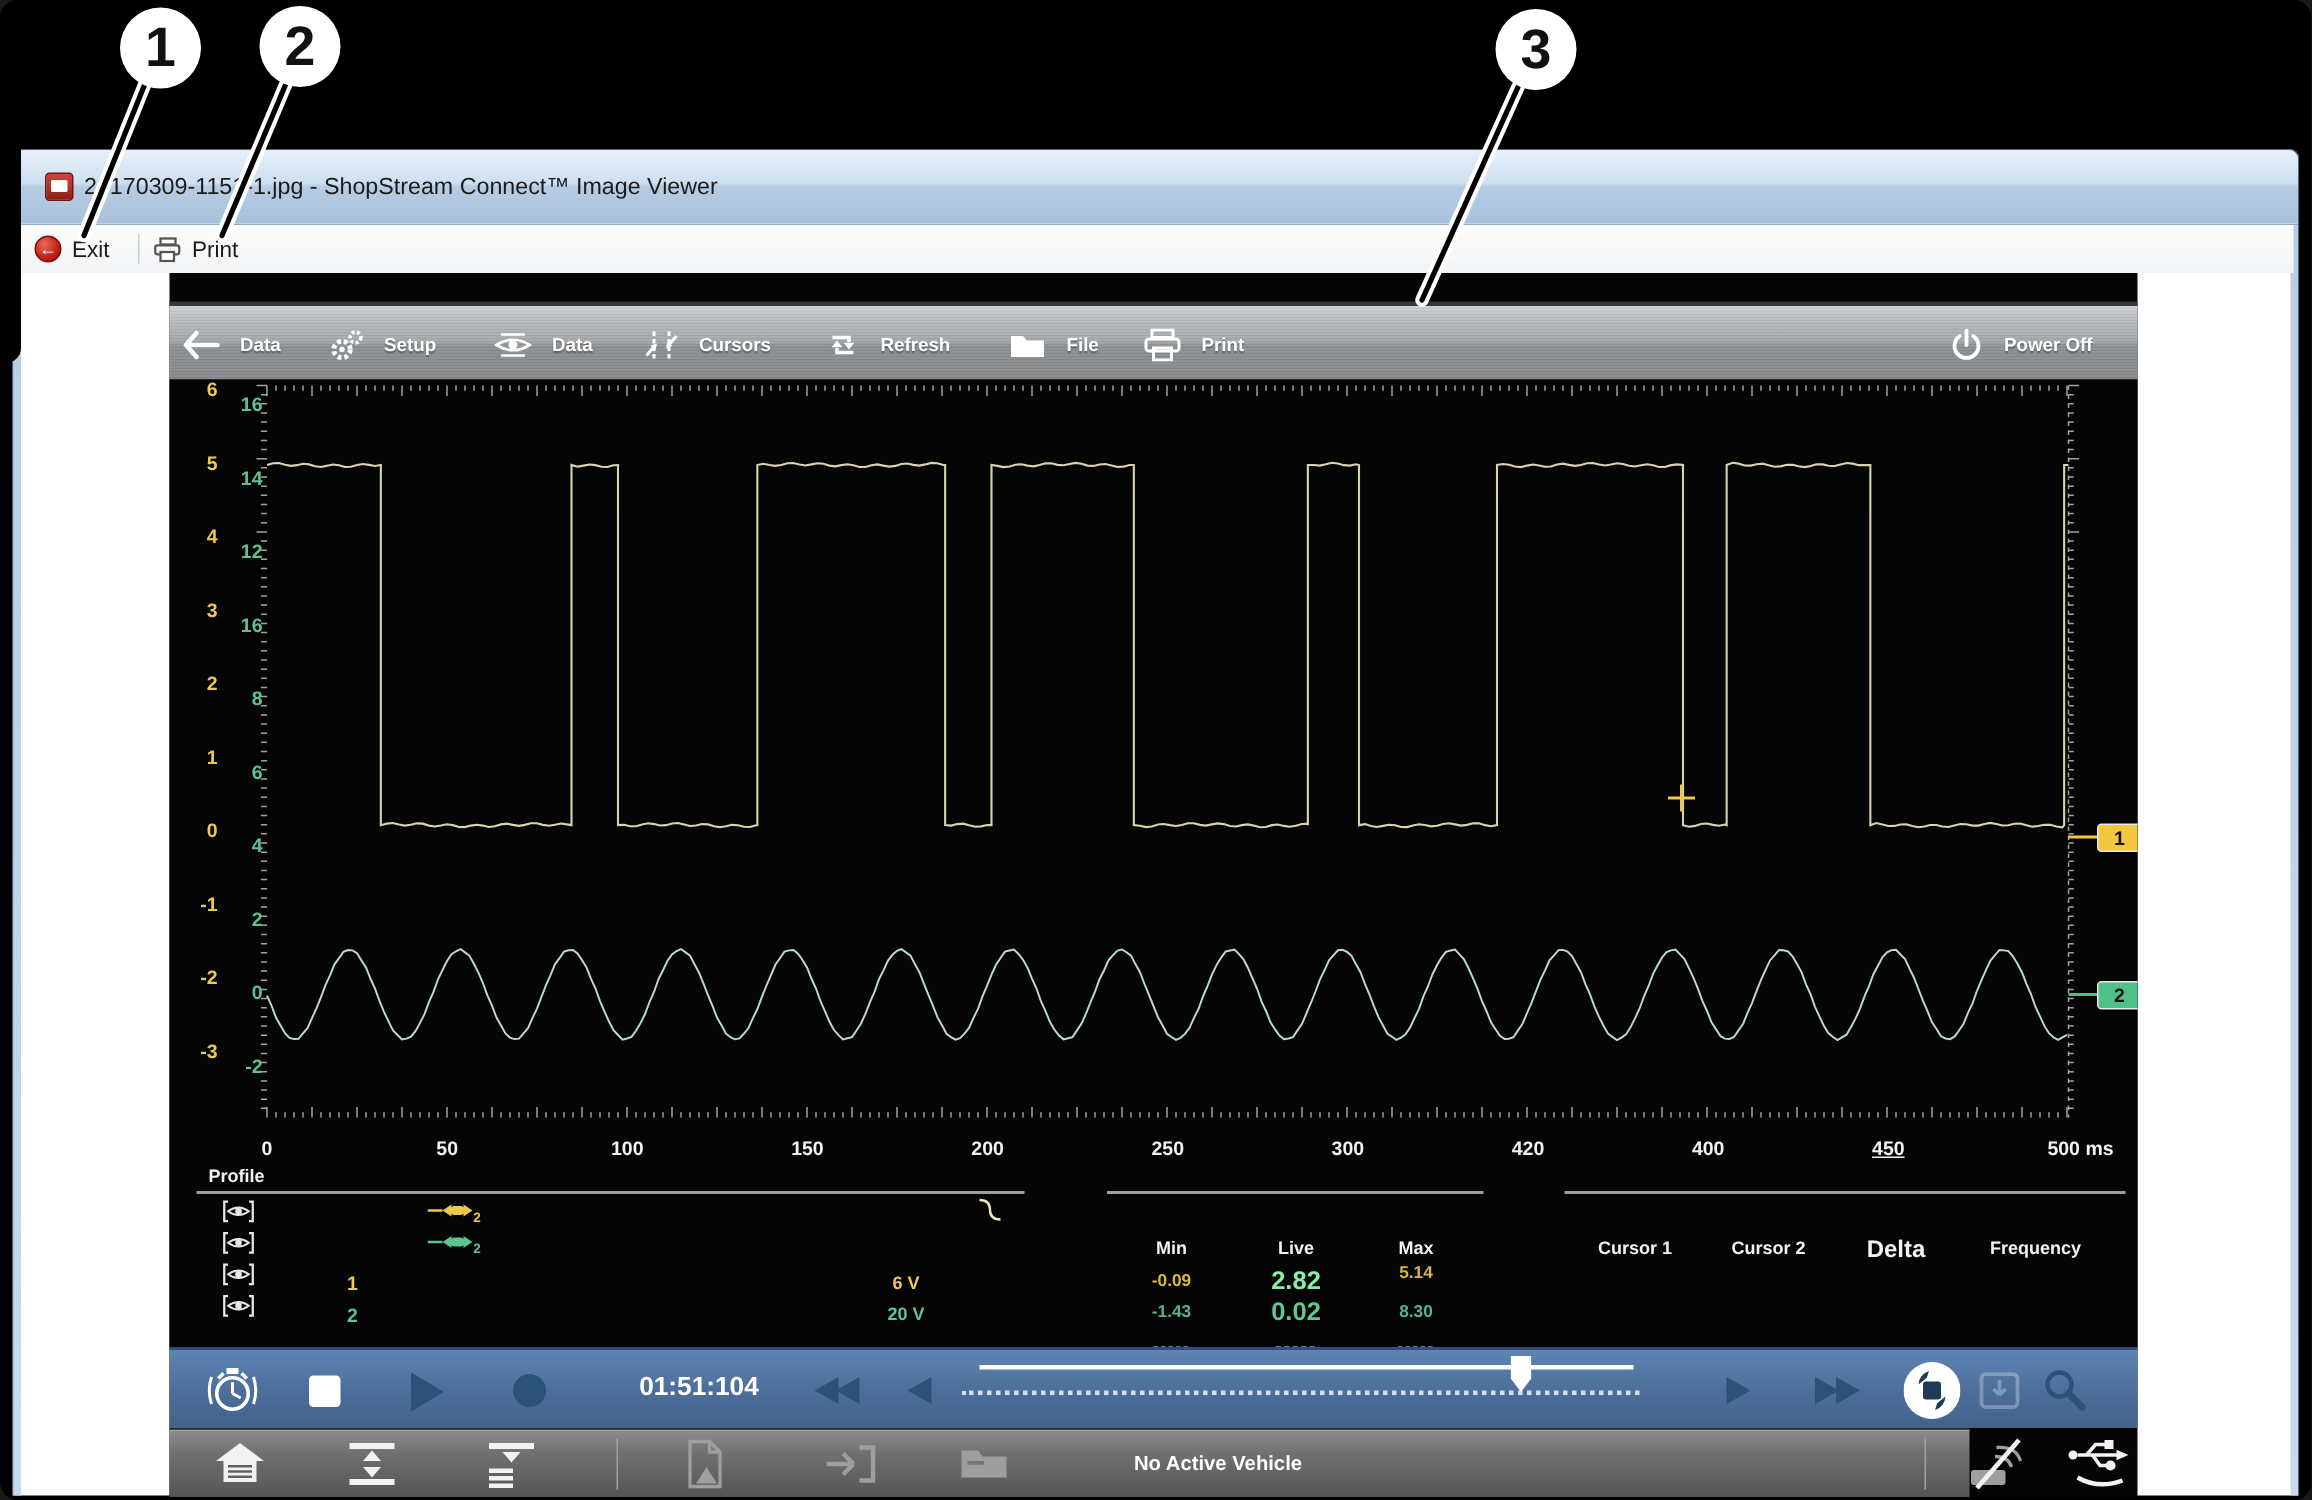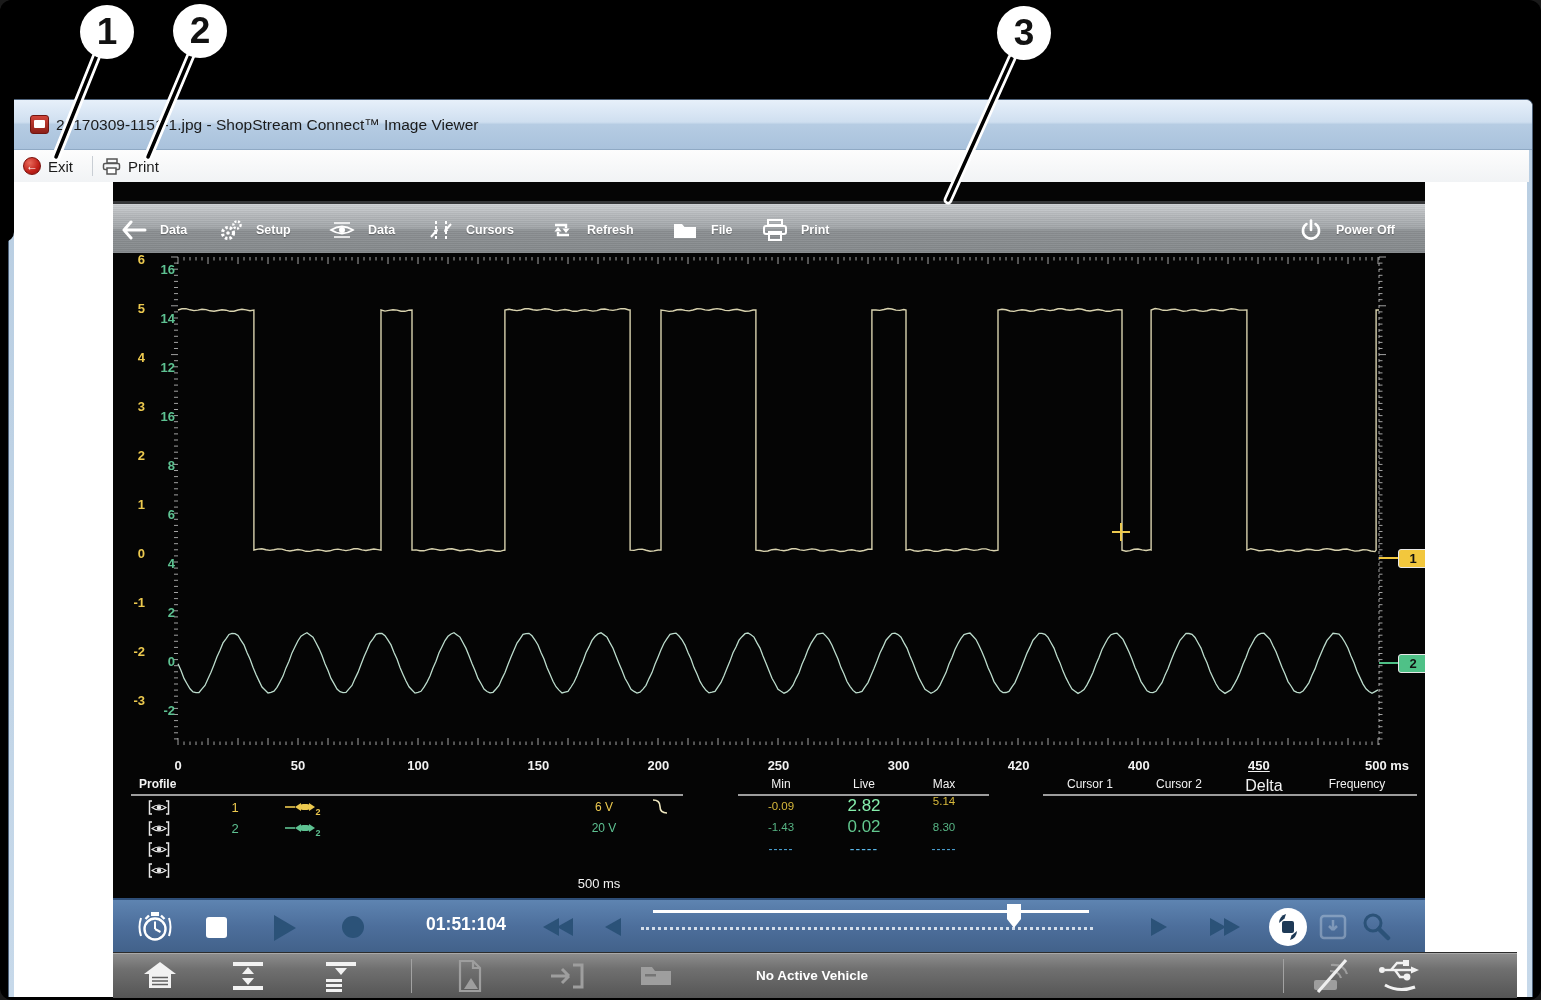--- a/index.html
+++ b/index.html
@@ -46,37 +46,37 @@
         font-size:12.5px;font-weight:bold;z-index:2;text-shadow:0 1px 1px rgba(0,0,0,.35);}
 
   .black{position:absolute;left:0;top:71px;width:1312px;height:645px;background:#050505;overflow:hidden;}
   .ylab{position:absolute;width:30px;text-align:right;font-size:13px;font-weight:bold;height:16px;line-height:16px;}
   .xlab{position:absolute;top:505px;width:64px;text-align:center;font-size:13px;font-weight:bold;color:#f2f2f2;height:15px;line-height:15px;}
   .chmark{position:absolute;left:1285px;width:30px;height:19px;border-radius:3px;border:1px solid #e8e8e8;
           color:#111;font-size:13px;font-weight:bold;text-align:center;line-height:17px;}
 
   .prof-label{position:absolute;font-size:12px;font-weight:bold;color:#f2f2f2;}
   .sepline{position:absolute;height:2px;background:#9d9d9d;}
-  .cellc{position:absolute;text-align:center;font-weight:normal;}
+  .cellc{position:absolute;text-align:center;font-weight:bold;margin-top:48px;}
   .live-big{font-size:17px;}
 
   
   .playbar{position:absolute;left:0;top:716px;width:1312px;height:54px;
            background:linear-gradient(#5e84b1,#4d6f9c 50%,#42628a);border-top:2px solid #2e4e78;}
   .tri{width:0;height:0;display:block;}
   .stopbtn{position:absolute;left:93px;top:17px;width:21px;height:21px;background:#fff;border-radius:3px;}
   .recbtn{position:absolute;left:229px;top:16px;width:22px;height:22px;background:#2b5278;border-radius:50%;}
   .ptime{position:absolute;left:283px;top:14px;width:140px;text-align:center;color:#fff;font-size:17.5px;font-weight:bold;}
   .slider-solid{position:absolute;left:540px;top:10px;width:436px;height:3px;background:#fff;}
   .slider-dots{position:absolute;left:528px;top:27px;width:452px;height:0;border-top:3px dotted rgba(236,242,248,.85);}
   .slider-thumb{position:absolute;left:894px;top:4px;width:14px;height:24px;background:#fff;
                 clip-path:polygon(0 0,100% 0,100% 62%,50% 100%,0 62%);}
 
   
-  .statusbar{position:absolute;left:0;top:770px;width:1404px;height:46px;
+  .statusbar{position:absolute;left:0;top:770px;width:1200px;height:46px;
              background:linear-gradient(#8e8e8e,#707070 35%,#555);border-top:1px solid #2c2c2c;
              box-shadow:inset 0 1px 0 #a8a8a8;}
   .sb-div{position:absolute;top:6px;width:1px;height:34px;background:#a2a2a2;}
   .vehicle{position:absolute;left:599px;top:0;width:200px;height:46px;line-height:46px;text-align:center;
            color:#fff;font-size:13.5px;font-weight:bold;}
   .left-tab{position:absolute;left:0;top:0;width:14px;height:242px;background:#000;border-radius:0 0 10px 0;z-index:20;}
 </style>
 </head>
 <body>
 

